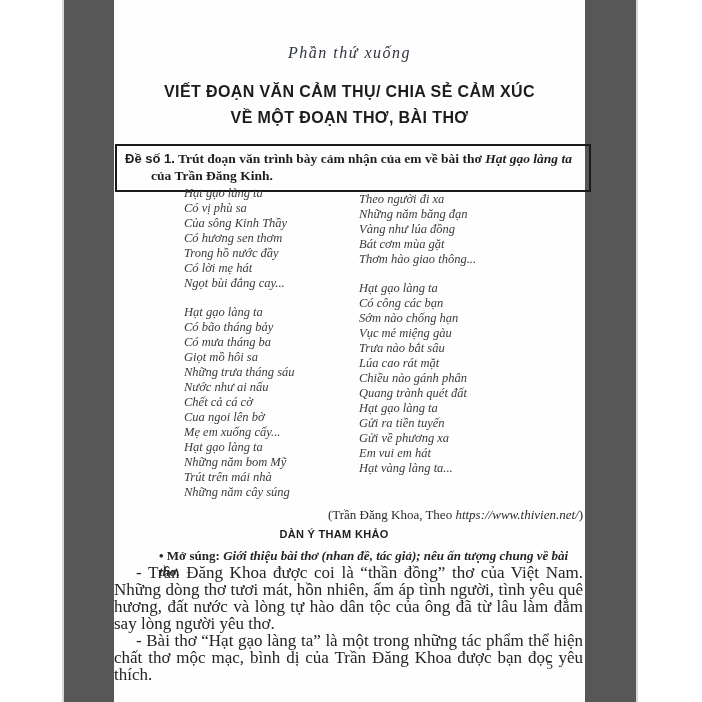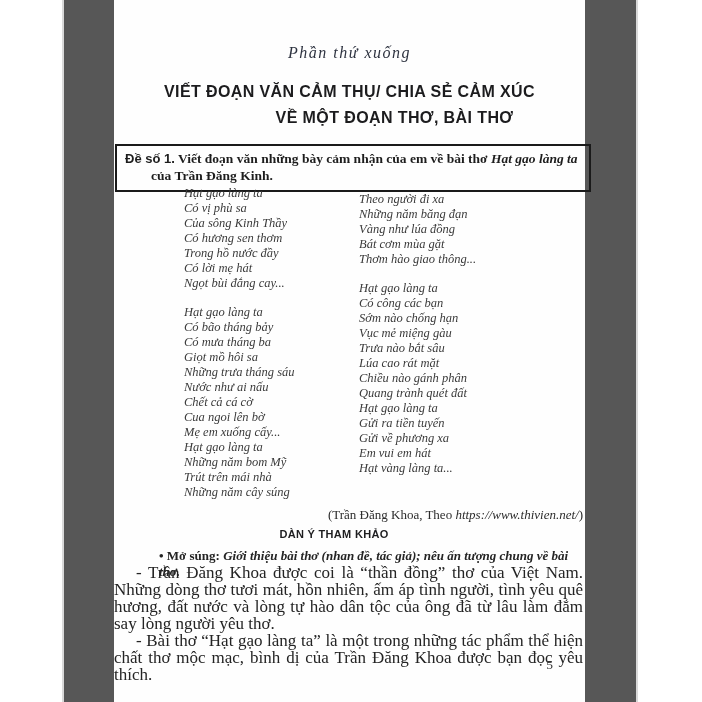--- a/index.html
+++ b/index.html
@@ -39,21 +39,21 @@
   .main-title {
     position: absolute; left: 0; width: 100%;
     text-align: center;
     font-family: "Liberation Sans", "DejaVu Sans", sans-serif;
     font-weight: bold;
     font-size: 16px;
     letter-spacing: 0.4px;
     color: #1c1c1e;
   }
   .main-title.line1 { top: 83px; }
-  .main-title.line2 { top: 109px; padding-left: 45px; }
+  .main-title.line2 { top: 109px; }
 
   .exercise-box {
     position: absolute; top: 144px; left: 1px; width: 458px;
     border: 2px solid #1a1a1a;
     padding: 4px 6px 6px 8px;
     font-weight: bold;
     font-size: 13.5px;
     line-height: 17px;
     color: #1d1d1d;
   }
@@ -123,21 +123,21 @@
   <div class="book-edge right"></div>
 
   <div class="page">
 
     <div class="part-label">Phần thứ xuống</div>
 
     <div class="main-title line1">VIẾT ĐOẠN VĂN CẢM THỤ/ CHIA SẺ CẢM XÚC</div>
     <div class="main-title line2">VỀ MỘT ĐOẠN THƠ, BÀI THƠ</div>
 
     <div class="exercise-box">
-      <span class="label">Đề số 1.</span><span> Viết đoạn văn những bày cảm nhận của em về bài thơ </span><span class="poem-title-ital">Hạt gạo làng ta</span>
+      <span class="label">Đề số 1.</span><span> Trút đoạn văn trình bày cảm nhận của em về bài thơ </span><span class="poem-title-ital">Hạt gạo làng ta</span>
       <div class="line2">của Trần Đăng Kinh.</div>
     </div>
 
     <div class="poem">
       <div class="poem-col left">
         <p class="stanza">Hạt gạo làng ta
 Có vị phù sa
 Của sông Kinh Thầy
 Có hương sen thơm
 Trong hồ nước đầy

